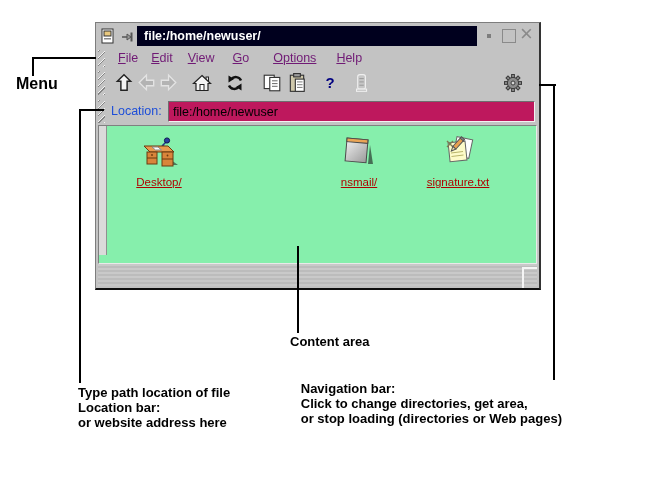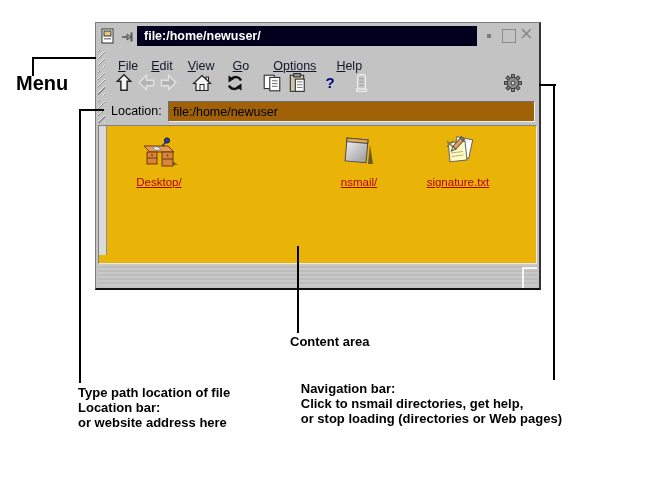--- a/index.html
+++ b/index.html
@@ -3,21 +3,21 @@
 <meta charset="utf-8">
 <style>
   html,body{margin:0;padding:0;}
   body{
     width:650px;height:500px;position:relative;background:#ffffff;
     font-family:"Liberation Sans",sans-serif;overflow:hidden;
   }
   
   .ann-line{position:absolute;background:#000;z-index:50;}
   .ann-text{position:absolute;z-index:50;color:#000;font-weight:bold;font-size:13px;line-height:15px;}
-  #menu-label{left:16px;top:76px;font-size:20px;}
+  #menu-label{left:16px;top:76px;font-size:16px;}
   #menu-hline{left:32px;top:57px;width:64px;height:2px;}
   #menu-vline{left:32px;top:57px;width:2px;height:19px;}
   #loc-hline{left:79px;top:109px;width:25px;height:2px;}
   #loc-vline{left:79px;top:109px;width:2px;height:274px;}
   #content-vline{left:297px;top:246px;width:2px;height:87px;}
   #nav-hline{left:539px;top:84px;width:17px;height:2px;}
   #nav-vline{left:553px;top:84px;width:2px;height:296px;}
   #loc-text{left:78px;top:385px;text-align:left;}
   #content-label{left:290px;top:334px;}
   #nav-text{right:88px;top:381px;text-align:left;}
@@ -39,45 +39,45 @@
   .title-rect{
     position:absolute;left:39px;top:1px;width:340px;height:20px;
     background:#00001e;color:#fff;font-weight:bold;font-size:12.5px;
     line-height:20px;padding-left:7px;box-sizing:border-box;white-space:nowrap;overflow:hidden;
   }
   .btn-min{position:absolute;left:389px;top:9px;width:4px;height:4px;background:#7d7d7d;}
   .btn-max{position:absolute;left:404px;top:4px;width:12px;height:12px;border:1px solid #8a8a8a;}
   .btn-close{position:absolute;left:422px;top:-2px;font-size:22px;color:#8a8a8a;line-height:22px;font-weight:normal;}
   
   .menubar{position:absolute;left:2px;top:25px;right:2px;height:21px;}
-  .menu-items{position:absolute;left:20px;top:0;display:flex;font-size:12.5px;line-height:21px;color:#0f172a;margin-top:8px;}
+  .menu-items{position:absolute;left:20px;top:0;display:flex;font-size:12.5px;line-height:21px;color:#701a75;}
   .menu-item{white-space:nowrap;}
   .menu-item .u{text-decoration:underline;}
   .mi-file{margin-right:13px;}.mi-edit{margin-right:15px;}.mi-view{margin-right:18px;}
   .mi-go{margin-right:24px;}.mi-bookmarks{margin-right:18px;}.mi-options{margin-right:20px;text-decoration:underline;}
   
   .toolbar{position:absolute;left:2px;top:46px;right:2px;height:28px;}
   .tbtn{position:absolute;top:4px;width:20px;height:20px;}
   .tb-up{left:16px;}.tb-back{left:39px;}.tb-fwd{left:60px;}.tb-home{left:94px;}
   .tb-reload{left:127px;}.tb-copy{left:164px;}.tb-paste{left:189px;}
   .tb-help{left:222px;font-weight:bold;font-size:15px;color:#000080;text-align:center;line-height:20px;}
   .tb-stop{left:253px;}
   .tb-gear{right:14px;}
   
   .locbar{position:absolute;left:2px;top:75px;right:2px;height:27px;}
-  .loc-label{position:absolute;left:13px;top:0;line-height:27px;font-size:12.5px;color:#000000;}
+  .loc-label{position:absolute;left:13px;top:0;line-height:27px;font-size:12.5px;color:#1d4ed8;}
   .loc-input{
     position:absolute;left:70px;top:3px;width:357px;height:19px;
-    background:#a16207;border:1px solid;border-color:#6e6e6e #f2f2f2 #f2f2f2 #6e6e6e;
+    background:#be185d;border:1px solid;border-color:#6e6e6e #f2f2f2 #f2f2f2 #6e6e6e;
     font-family:"Liberation Sans",sans-serif;font-size:12.5px;padding:0 4px;box-sizing:content-box;
   }
   
   .content{
     position:absolute;left:2px;top:102px;right:2px;height:139px;
-    background:#eab308;border:1px solid;border-color:#808080 #e9e9e9 #e9e9e9 #808080;box-sizing:border-box;
+    background:#86efac;border:1px solid;border-color:#808080 #e9e9e9 #e9e9e9 #808080;box-sizing:border-box;
   }
   .vscroll{position:absolute;left:0;top:0;width:7px;height:129px;background:#dadada;border-right:1px solid #8f8f8f;}
   .file{position:absolute;top:7px;width:96px;text-align:center;cursor:pointer;}
   .f1{left:12px;}.f2{left:112px;}.f3{left:212px;}.f4{left:303px;width:112px;}
   .file .icon{display:block;height:38px;margin:0 auto 1px;}
   .file .flabel{font-size:11.5px;color:#b00000;text-decoration:underline;}
   
   .hscroll{
     position:absolute;left:2px;top:241px;right:2px;height:22px;
     background:repeating-linear-gradient(180deg,#c9c9c9 0 2px,#bcbcbc 2px 4px);
@@ -99,21 +99,21 @@
   <div>or website address here</div>
 </div>
 
 <div class="ann-line" id="content-vline"></div>
 <div class="ann-text" id="content-label">Content area</div>
 
 <div class="ann-line" id="nav-hline"></div>
 <div class="ann-line" id="nav-vline"></div>
 <div class="ann-text" id="nav-text">
   <div>Navigation bar:</div>
-  <div>Click to nsmail directories, get help,</div>
+  <div>Click to change directories, get area,</div>
   <div>or stop loading (directories or Web pages)</div>
 </div>
 
 <div id="win">
 
   <div class="titlebar">
     <span class="win-icon">
       <svg width="16" height="16" viewBox="0 0 16 16">
         <rect x="2" y="1" width="11" height="14" fill="#fff" stroke="#333"></rect>
         <rect x="4" y="3" width="7" height="5" fill="#e8c87f" stroke="#333"></rect>

